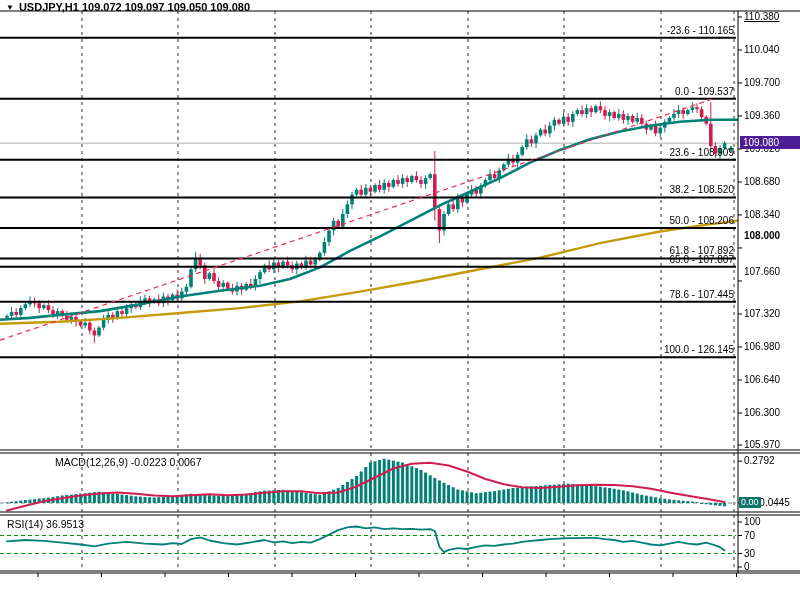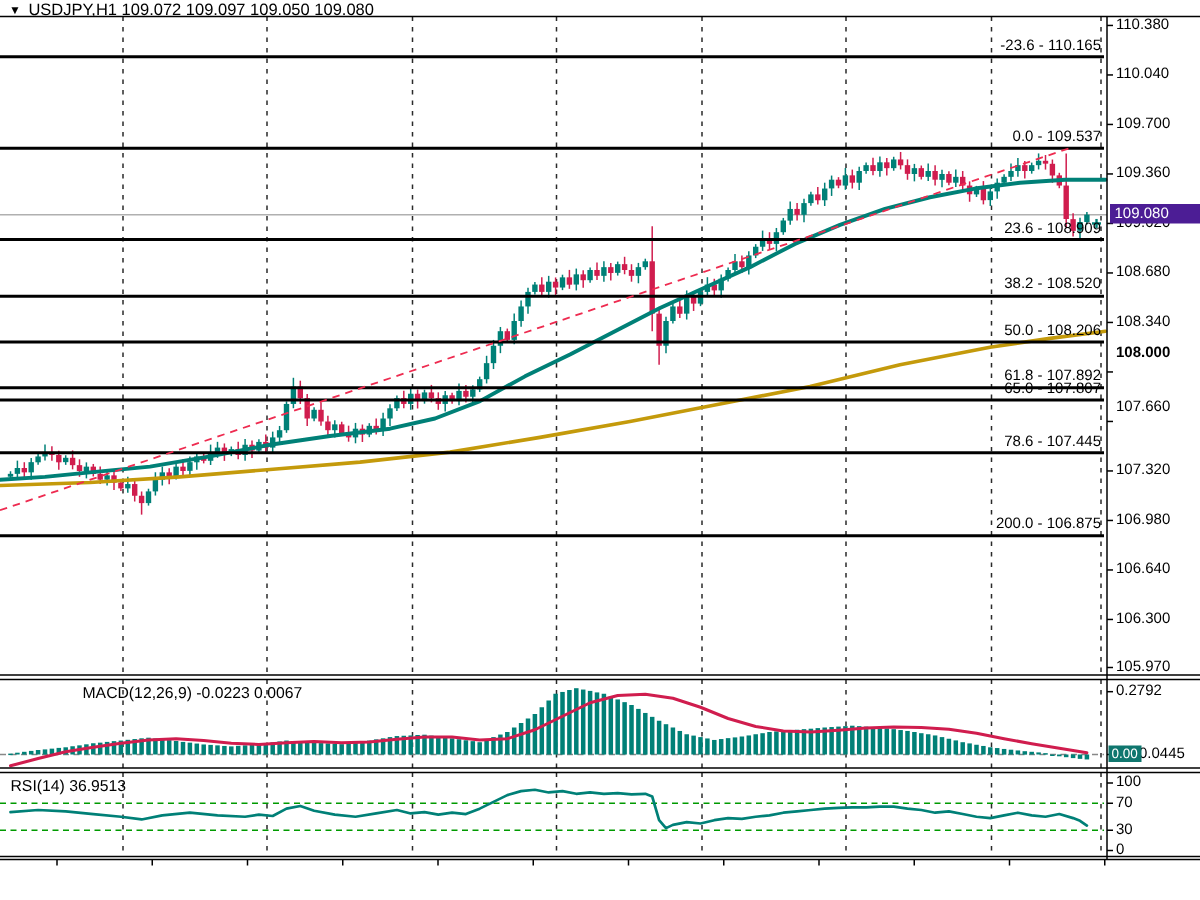--- a/index.html
+++ b/index.html
@@ -3,21 +3,21 @@
 <meta charset="utf-8">
 <style>
   html,body{margin:0;padding:0;background:#e8e8e8;}
   #window{
     position:relative;width:800px;height:600px;background:#ffffff;
     font-family:"Liberation Sans",sans-serif;overflow:hidden;
     -webkit-font-smoothing:none;
   }
   #chart-svg{position:absolute;left:0;top:0;z-index:1;}
   .lbl{position:absolute;color:#000;font-size:10px;line-height:12px;white-space:nowrap;z-index:2;}
-  #chart-title{position:absolute;left:6px;top:1px;font-size:11px;font-weight:400;color:#000;z-index:2;white-space:nowrap;}
+  #chart-title{position:absolute;left:6px;top:1px;font-size:11px;font-weight:700;color:#000;z-index:2;white-space:nowrap;}
   #symbol-arrow{display:inline-block;font-size:8px;vertical-align:1px;margin-right:5px;}
   #macd-label,#rsi-label{position:absolute;left:7px;font-size:10.5px;color:#000;z-index:2;white-space:nowrap;}
   #macd-label{top:456px;margin-left:48px;}
   #rsi-label{top:518px;}
   .fiblbl{position:absolute;right:66px;text-align:left;font-size:10px;color:#000;z-index:2;white-space:nowrap;}
   .paxlbl{position:absolute;left:744px;font-size:10px;color:#000;z-index:2;white-space:nowrap;}
   #price-tag{
     position:absolute;left:740px;top:136px;width:57px;height:13px;background:#4c1d95;color:#fff;
     font-size:10px;line-height:13px;padding-left:3px;z-index:3;
   }
@@ -632,23 +632,23 @@
   <div id="time-axis" class="axis-zone" style="left:0;top:573px;width:800px;height:27px;"></div>
   <div id="fib-labels">
       <div class="fiblbl" style="top: 24.8333px;">-23.6 - 110.165</div>
       <div class="fiblbl" style="top: 85.787px;">0.0 - 109.537</div>
       <div class="fiblbl" style="top: 146.741px;">23.6 - 108.909</div>
       <div class="fiblbl" style="top: 184.497px;">38.2 - 108.520</div>
       <div class="fiblbl" style="top: 214.974px;">50.0 - 108.206</div>
       <div class="fiblbl" style="top: 245.451px;">61.8 - 107.892</div>
       <div class="fiblbl" style="top: 253.701px;">65.0 - 107.807</div>
       <div class="fiblbl" style="top: 288.837px;">78.6 - 107.445</div>
-      <div class="fiblbl" style="top: 344.161px;">200.0 - 106.875</div>
+      <div class="fiblbl" style="top: 344.161px;">100.0 - 126.145</div>
     </div>
-<div class="paxlbl" style="top: 10.9654px;">110.380</div>
+<div class="paxlbl" style="top: 10.9654px; text-decoration: underline;">110.380</div>
     <div class="paxlbl" style="top: 43.9658px;">110.040</div>
     <div class="paxlbl" style="top: 76.9662px;">109.700</div>
     <div class="paxlbl" style="top: 109.967px;">109.360</div>
     <div class="paxlbl" style="top: 142.967px;">109.020</div>
     <div class="paxlbl" style="top: 175.967px;">108.680</div>
     <div class="paxlbl" style="top: 208.968px;">108.340</div>
     <div class="paxlbl" style="top: 230px; font-weight: bold;">108.000</div>
     <div class="paxlbl" style="top: 266px;">107.660</div>
     <div class="paxlbl" style="top: 307.969px;">107.320</div>
     <div class="paxlbl" style="top: 340.969px;">106.980</div>

